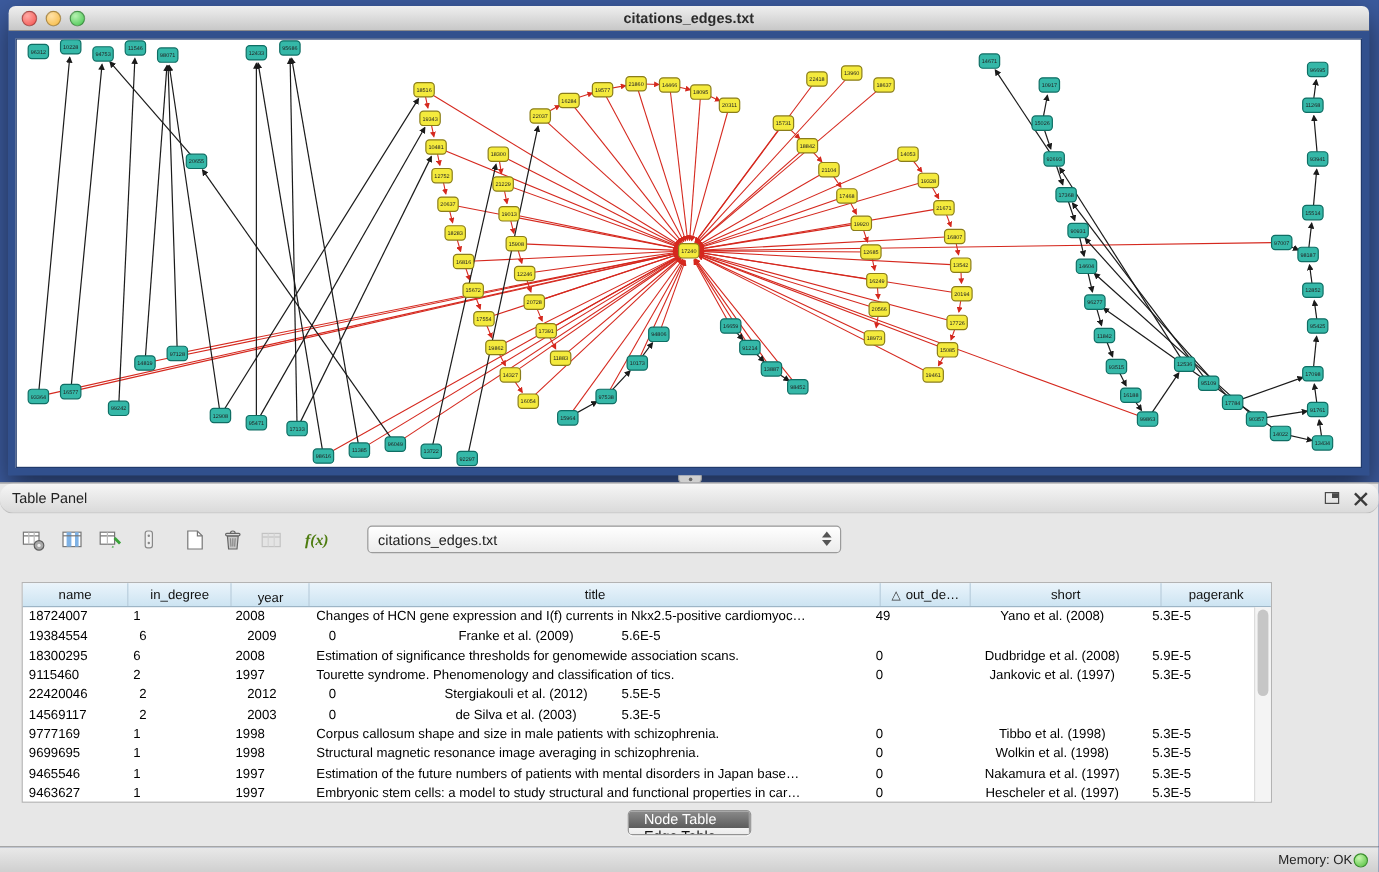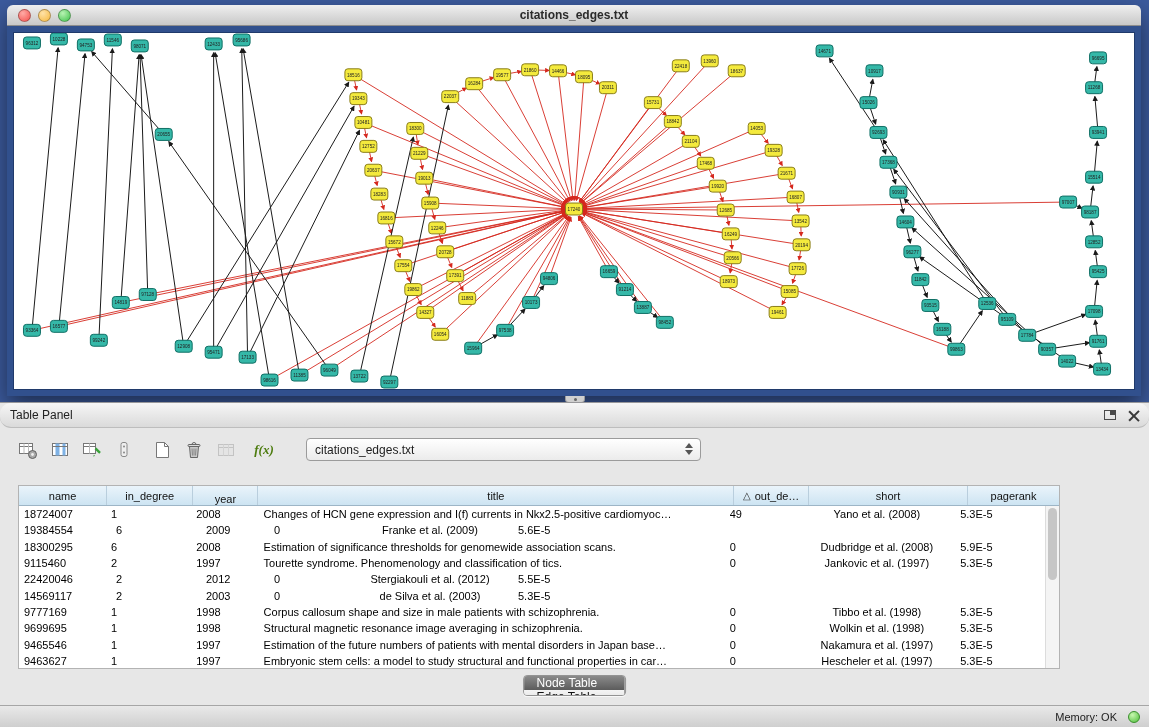--- a/index.html
+++ b/index.html
@@ -123,21 +123,21 @@
     padding:0 13px; font-size:12px; color:#111; display:flex; align-items:center;
     border-right:1px solid #9a9a9a; background:linear-gradient(#f4f4f4,#dedede);
   }
   .tab:last-child { border-right:none; }
   .tab.active { background:linear-gradient(#8a8a8a,#5c5c5c); color:#fff; }
 
   
   .statusbar {
     position:absolute; left:0; bottom:0; width:1149px; height:22px;
     background:linear-gradient(#e9e9e9,#cfcfcf); border-top:1px solid #a6a6a6;
-    display:flex; align-items:center; justify-content:flex-end; padding-right:9px; gap:11px;
+    display:flex; align-items:center; justify-content:flex-end; padding-right:9px; gap:1px;
   }
   .mem-label { font-size:11px; color:#222; }
   .mem-dot {
     width:12px; height:12px; border-radius:50%;
     background:radial-gradient(circle at 35% 30%, #c8f7b0, #4fbf3a);
     border:1px solid #3a8f2c;
   }
 </style>
 </head>
 <body>

